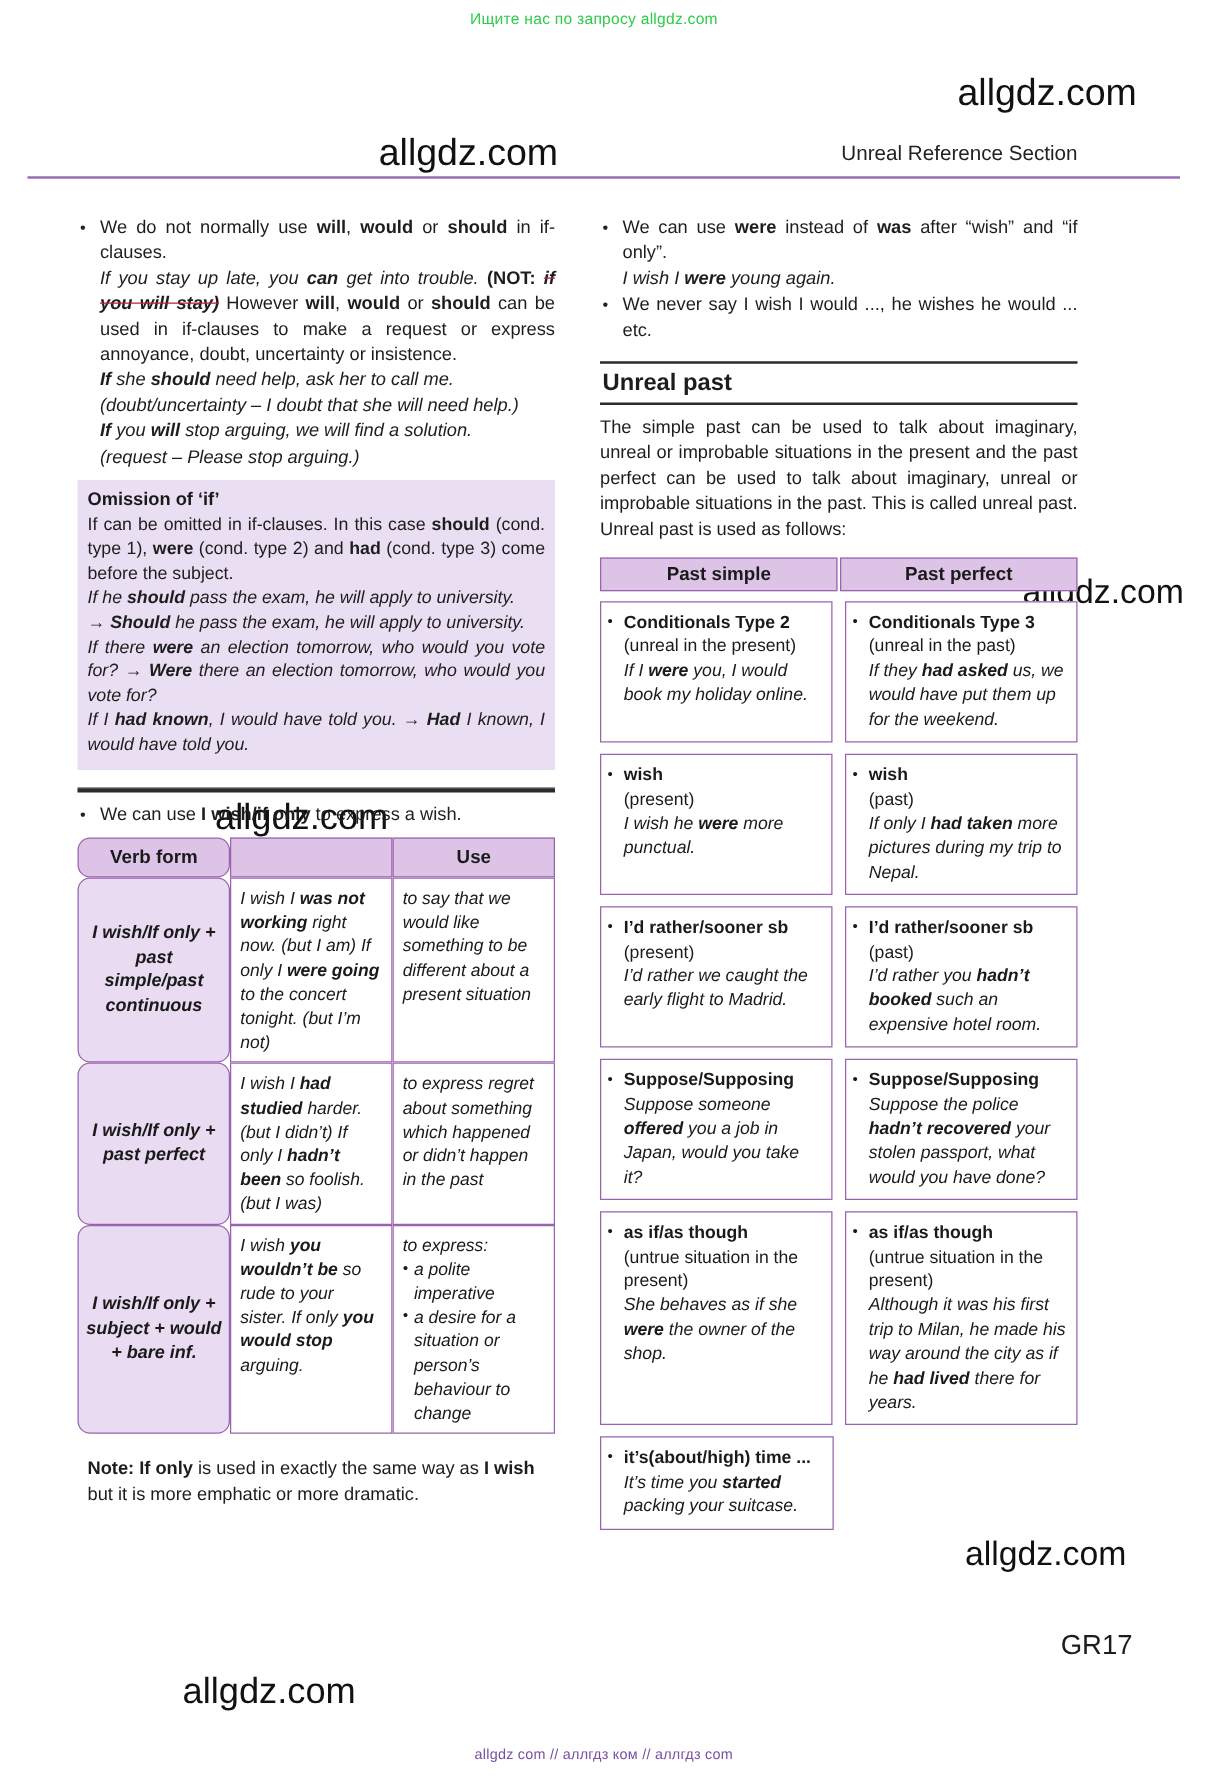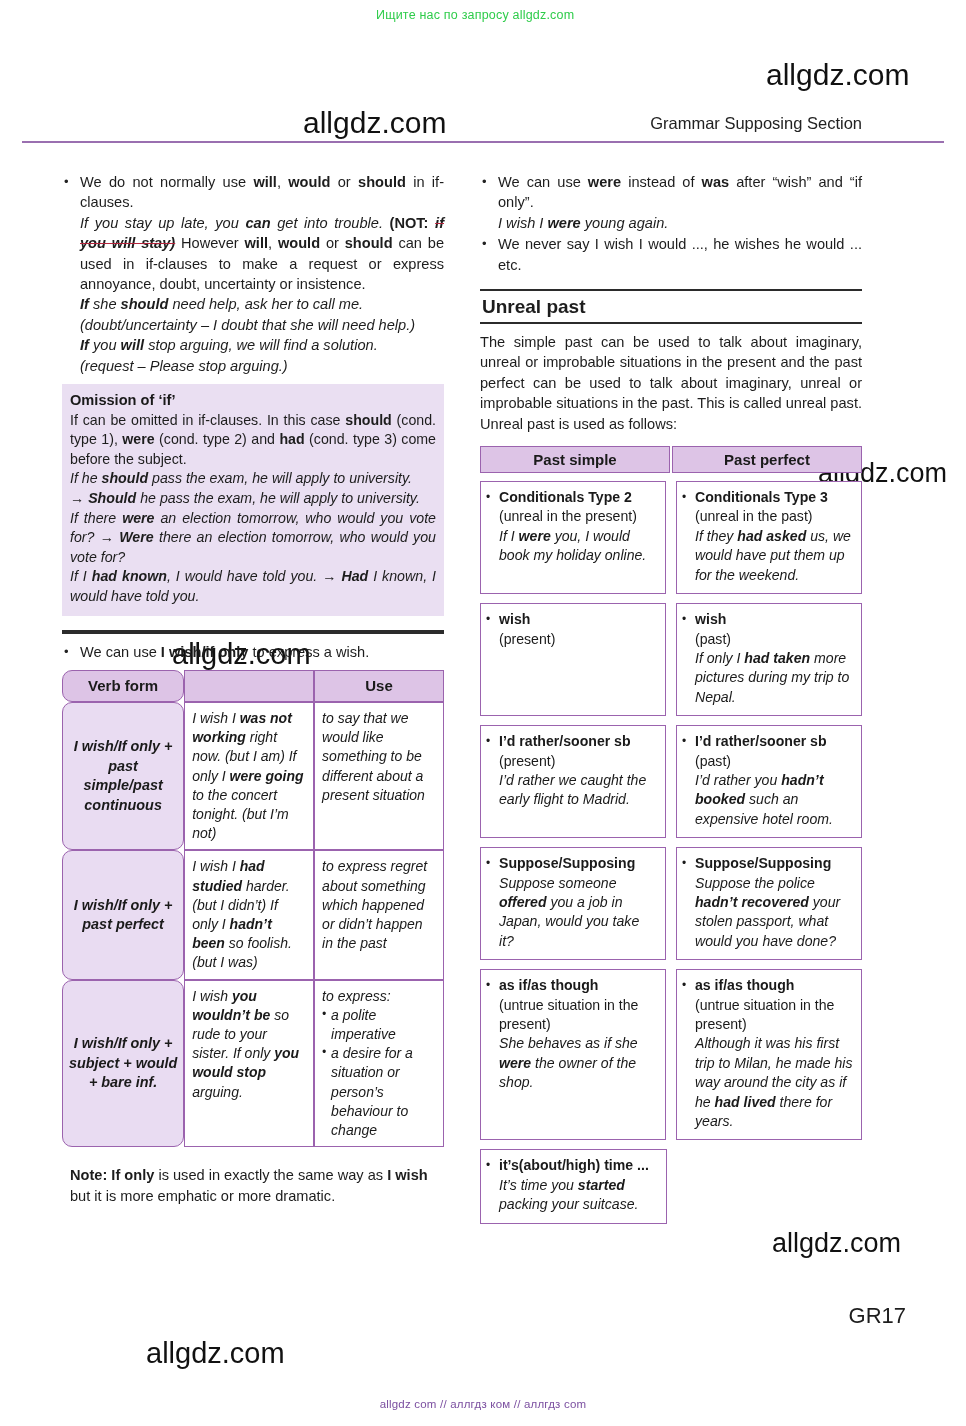--- a/index.html
+++ b/index.html
@@ -109,21 +109,21 @@
 
   <div class="wm-green">Ищите нас по запросу allgdz.com</div>
   <div class="wm wm-top-right">allgdz.com</div>
   <div class="wm wm-head-left">allgdz.com</div>
   <div class="wm wm-mid-right">allgdz.com</div>
   <div class="wm wm-wishes">allgdz.com</div>
   <div class="wm wm-low-right">allgdz.com</div>
   <div class="wm wm-bottom-left">allgdz.com</div>
   <div class="wm-footer"><span>allgdz com  //  аллгдз ком  //  аллгдз com</span></div>
 
-  <div class="head-title">Grammar Supposing Section</div>
+  <div class="head-title">Unreal Reference Section</div>
   <div class="head-rule"></div>
 
   <div class="col col-left">
 
     <div>
       <div class="bl">
         <div class="bullet">•</div>
         <div class="bl-body">
           <p class="t just">We do not normally use <b>will</b>, <b>would</b> or <b>should</b> in if-clauses.<br><span class="ex">If you stay up late, you </span><span class="ex"><b>can</b></span><span class="ex"> get into trouble. </span><b>(NOT: </b><span class="ex strike"><b>if you will stay)</b></span> However <b>will</b>, <b>would</b> or <b>should</b> can be used in if-clauses to make a request or express annoyance, doubt, uncertainty or insistence.<br><span class="ex"><b>If</b></span><span class="ex"> she </span><span class="ex"><b>should</b></span><span class="ex"> need help, ask her to call me.</span><br><span class="ex">(doubt/uncertainty – I doubt that she will need help.)</span><br><span class="ex"><b>If</b></span><span class="ex"> you </span><span class="ex"><b>will</b></span><span class="ex"> stop arguing, we will find a solution.</span><br><span class="ex">(request – Please stop arguing.)</span></p>
         </div>
@@ -233,20 +233,21 @@
               </div>
             </div>
           </div>
         </div>
         <div class="up-row">
           <div class="up-cell">
             <div class="row1">
               <div class="bu">•</div>
               <div class="cnt">
                 <p><span class="hd">wish</span><br><span>(present)</span></p>
+                <p class="ex"><span class="ex">I wish he </span><span class="ex"><b>were</b></span><span class="ex"> more punctual.</span></p>
               </div>
             </div>
           </div>
           <div class="up-cell">
             <div class="row1">
               <div class="bu">•</div>
               <div class="cnt">
                 <p><span class="hd">wish</span><br><span>(past)</span></p>
                 <p class="ex"><span class="ex">If only I </span><span class="ex"><b>had taken</b></span><span class="ex"> more pictures during my trip to Nepal.</span></p>
               </div>

